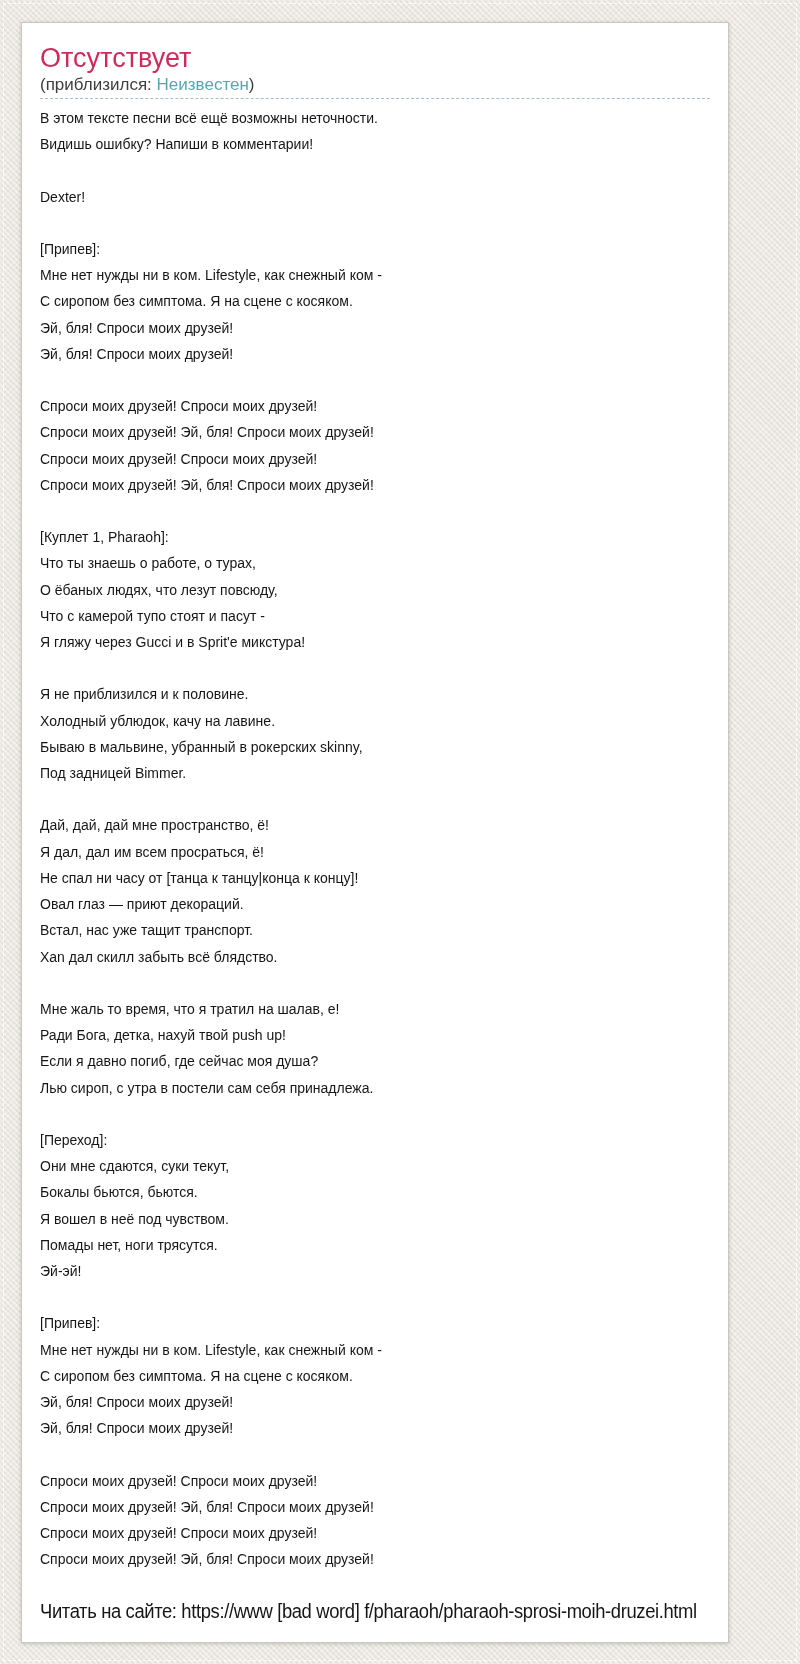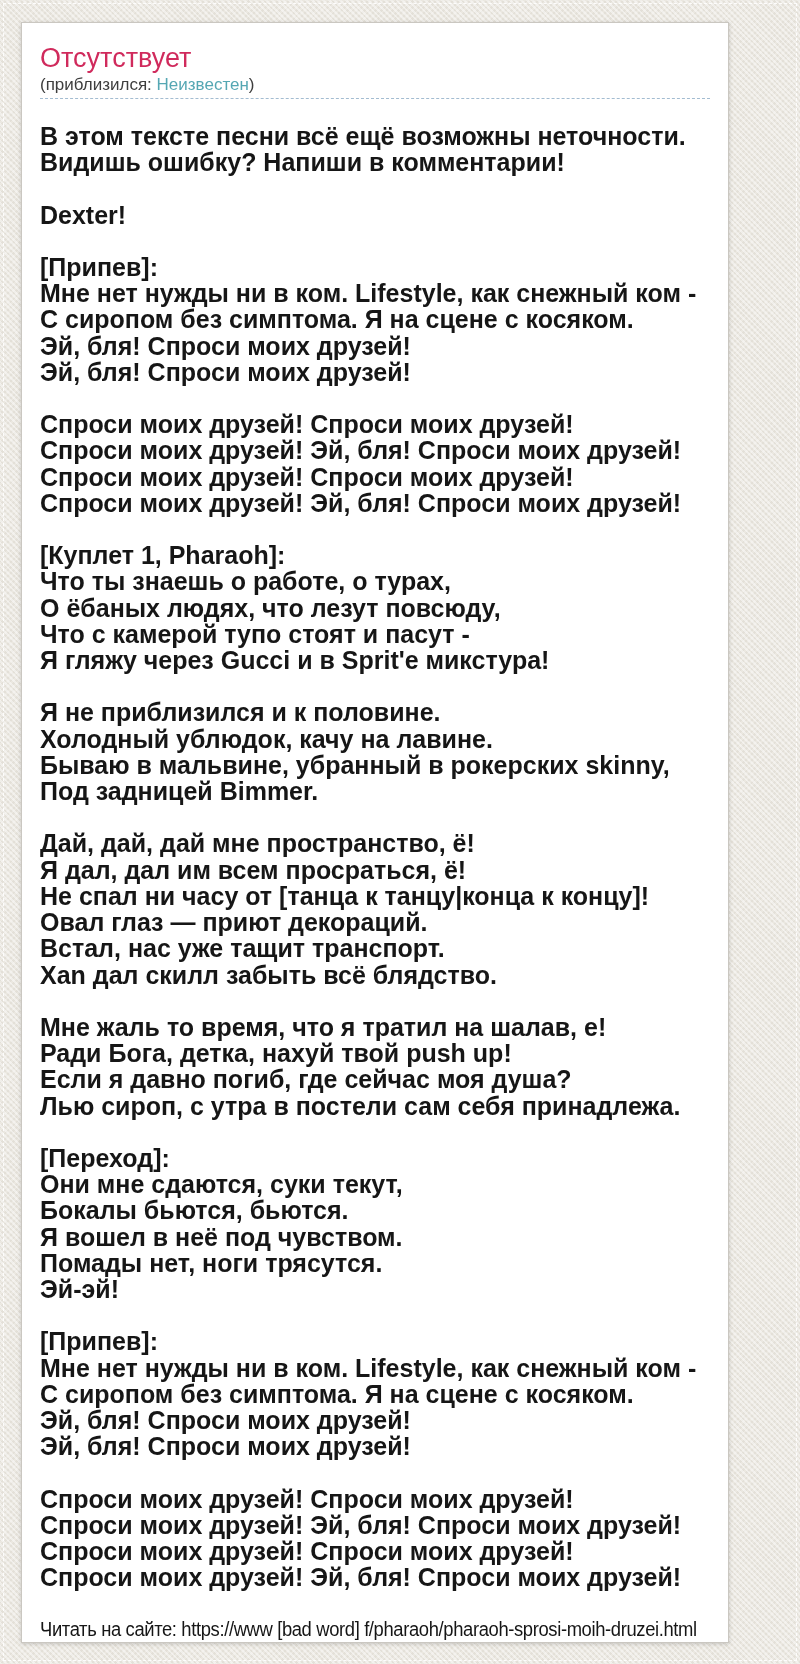--- a/index.html
+++ b/index.html
@@ -53,26 +53,25 @@
     color: var(--link_teal, #55a7b3);
     text-decoration: none;
     cursor: pointer;
   }
   .dotted-separator {
     border-bottom: 1px dashed var(--separator_blue, #a3bcd1);
     margin-top: 3px;
     height: 0;
   }
   .lyrics {
-    margin-top: 24px;
-    font-size: 25px;
+    margin-top: 6px;
+    font-size: 14px;
     line-height: 26.2px;
     color: var(--body_text, #161616);
     white-space: pre-line;
-    font-weight: bold;
   }
   .source-line {
     margin-top: 26px;
     font-size: 20px;
     line-height: 26px;
     color: var(--body_text, #161616);
     white-space: nowrap;
     letter-spacing: -0.4px;
     transform: scaleX(0.92);
     transform-origin: 0 50%;

